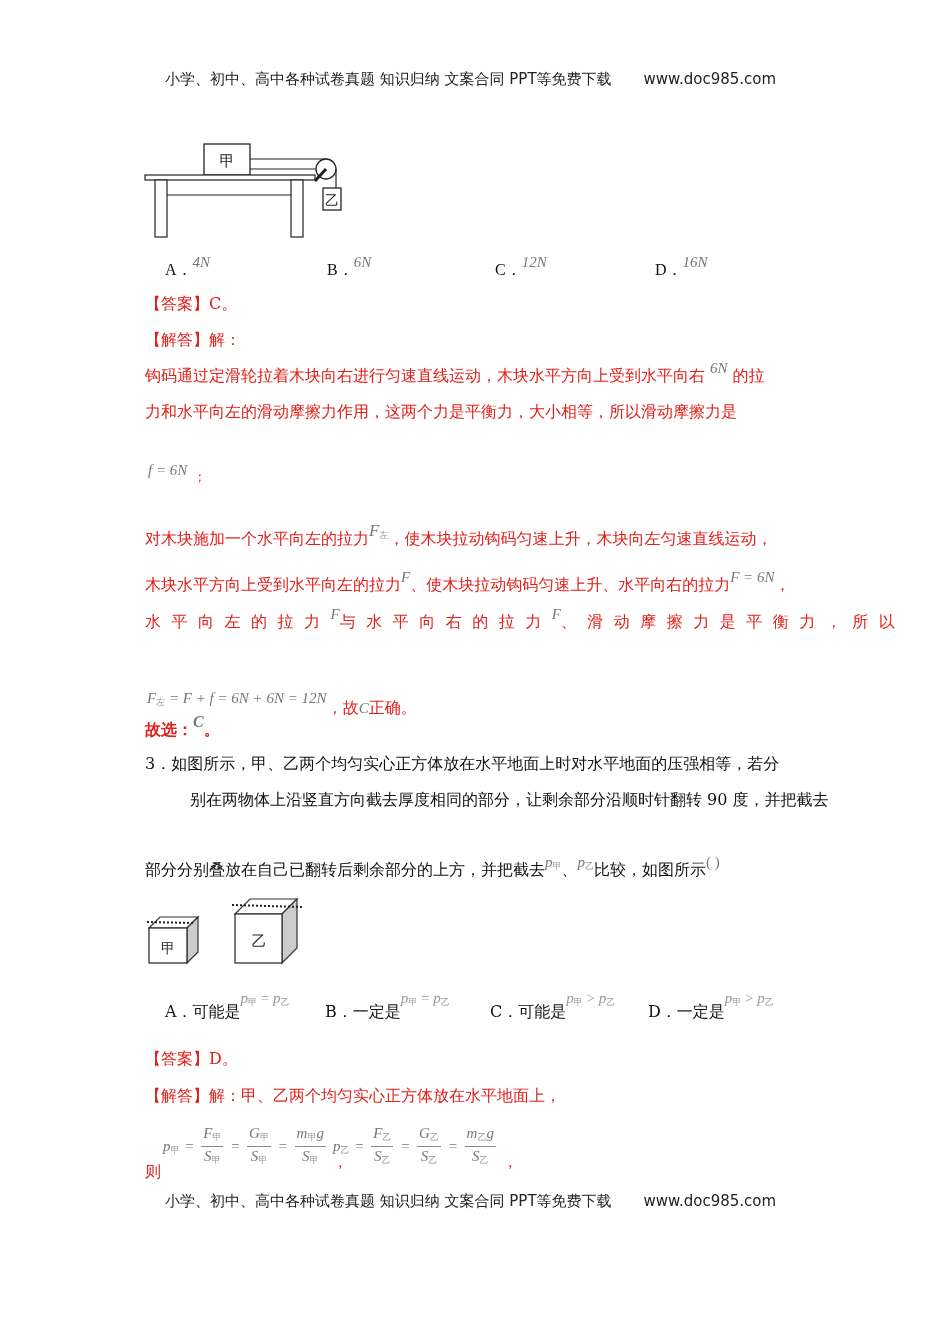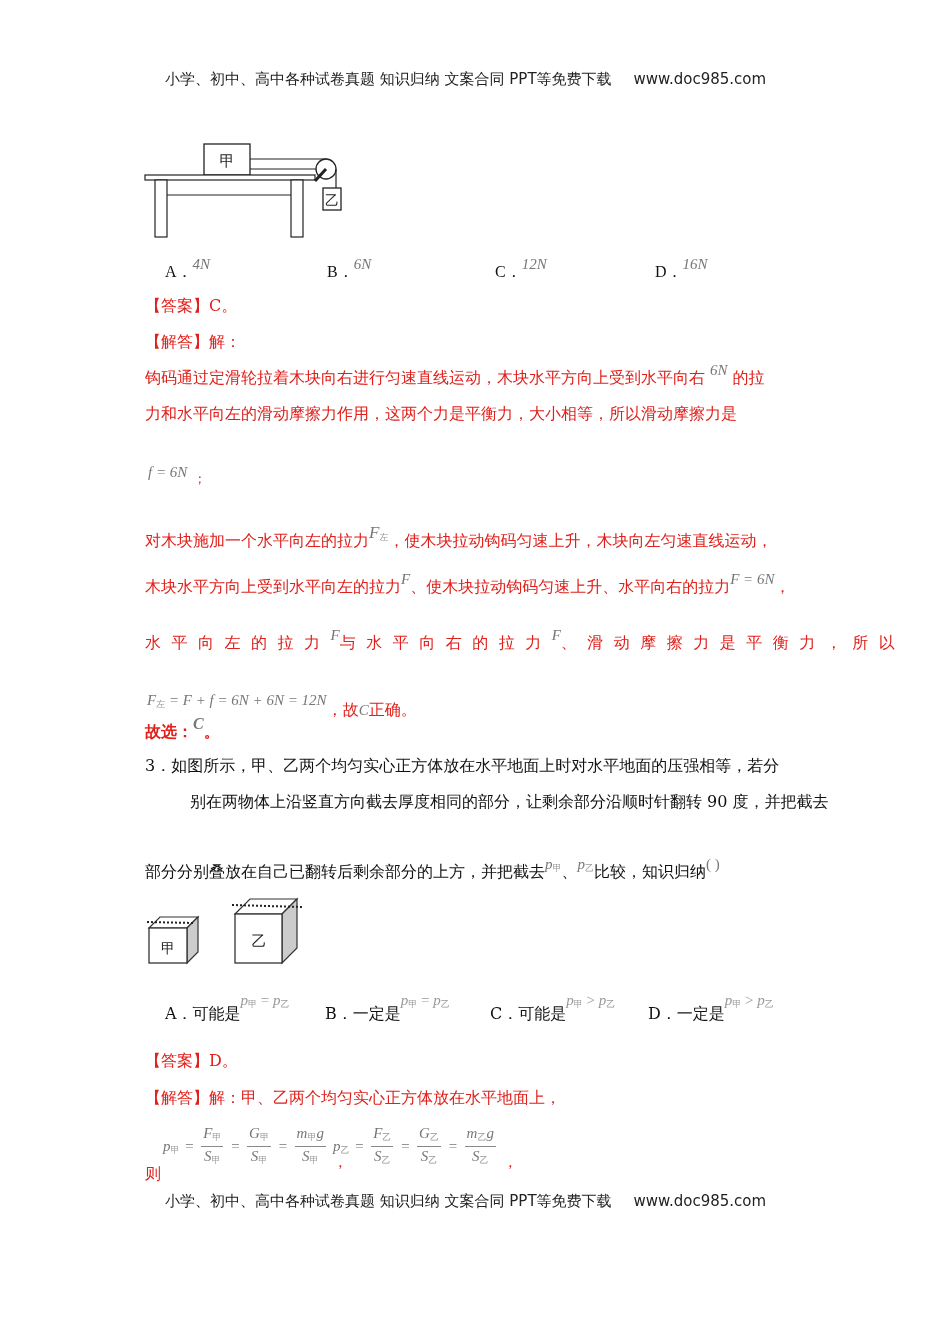--- a/index.html
+++ b/index.html
@@ -1,22 +1,22 @@
 <!DOCTYPE html>
 <html><head>
 <meta charset="utf-8">
 <style>
   html, body { margin: 0; padding: 0; background: #ffffff; }
   body { width: 950px; height: 1344px; position: relative; overflow: hidden;
          font-family: "DejaVu Serif", "Liberation Serif", serif; color: #111; }
   .abs { position: absolute; white-space: nowrap; }
   .hdr { font-family: "DejaVu Sans", "Liberation Sans", sans-serif; font-size: 15px; color: #222; }
-  .hdr .url { margin-left: 22px; }
+  .hdr .url { margin-left: 32px; }
   .red { color: #e0201b; }
-  .line { font-size: 16px; line-height: 28px; }
+  .line { font-size: 16px; line-height: 23px; }
   .math { font-family: "Liberation Serif", "DejaVu Serif", serif; color: #777; font-style: italic; font-size: 15px; }
   .math .up { font-style: normal; }
   .sub { font-size: 9px; font-style: normal; color: #999; vertical-align: -2px; }
   .opt-label { font-family: "Liberation Serif", serif; font-size: 16px; }
   .sup { position: relative; top: -8px; }
   .frac { display: inline-block; vertical-align: middle; text-align: center; margin: 0 2px; }
   .frac .num { display: block; border-bottom: 1px solid #888; padding: 0 2px; line-height: 18px; }
   .frac .den { display: block; line-height: 18px; }
   .spaced { letter-spacing: 10.5px; }
   svg { position: absolute; }
@@ -67,34 +67,34 @@
 <div class="abs line" style="left:148px; top:458px;">
   <span class="math">f = 6N</span><span class="red" style="margin-left:6px; position:relative; top:6px; font-size:13px;">；</span>
 </div>
 
 <div class="abs line red" style="left:145px; top:527px;">
   <span>对木块施加一个水平向左的拉力</span><span class="math sup" style="font-size:17px;margin-top:36px;"><span>F</span><span class="sub">左</span></span><span>，使木块拉动钩码匀速上升，木块向左匀速直线运动，</span>
 </div>
 <div class="abs line red" style="left:145px; top:573px;">
   <span>木块水平方向上受到水平向左的拉力</span><span class="math sup">F</span><span>、使木块拉动钩码匀速上升、水平向右的拉力</span><span class="math sup">F = 6N</span><span>，</span>
 </div>
-<div class="abs line red spaced" style="left:145px; top:629px;">
+<div class="abs line red spaced" style="left:145px; top:610px;">
   <span>水平向左的拉力</span><span class="math sup" style="letter-spacing:0;">F</span><span>与水平向右的拉力</span><span class="math sup" style="letter-spacing:0;">F</span><span>、滑动摩擦力是平衡力，所以</span>
 </div>
 <div class="abs line" style="left:147px; top:686px;">
   <span class="math"><span>F</span><span class="sub">左</span><span> = F + f = 6N + 6N = 12N</span></span><span class="red" style="position:relative; top:10px;"><span>，故</span><span class="math">C</span><span>正确。</span></span>
 </div>
 <div class="abs line red" style="left:145px; top:718px;font-weight:bold;">
   <span>故选：</span><span class="math sup" style="font-size:16px;">C</span><span>。</span>
 </div>
 
 <div class="abs line" style="left:145px; top:752px;">3．如图所示，甲、乙两个均匀实心正方体放在水平地面上时对水平地面的压强相等，若分</div>
 <div class="abs line" style="left:145px; top:788px;margin-left:45px;">别在两物体上沿竖直方向截去厚度相同的部分，让剩余部分沿顺时针翻转 90 度，并把截去</div>
 <div class="abs line" style="left:145px; top:858px;">
-  <span>部分分别叠放在自己已翻转后剩余部分的上方，并把截去</span><span class="math sup"><span>p</span><span class="sub">甲</span></span><span>、</span><span class="math sup"><span>p</span><span class="sub">乙</span></span><span>比较，知识归纳</span><span class="math sup" style="font-style:normal;">(        )</span>
+  <span>部分分别叠放在自己已翻转后剩余部分的上方，并把截去</span><span class="math sup"><span>p</span><span class="sub">甲</span></span><span>、</span><span class="math sup"><span>p</span><span class="sub">乙</span></span><span>比较，如图所示</span><span class="math sup" style="font-style:normal;">(        )</span>
 </div>
 
 <svg style="left:140px; top:890px;" width="180" height="80" viewBox="0 0 180 80">
   <polygon points="9,38 20,27 58,27 47,38" fill="#fff" stroke="#333" stroke-width="1.2"></polygon>
   <polygon points="47,38 58,27 58,62 47,73" fill="#ccc" stroke="#333" stroke-width="1.2"></polygon>
   <rect x="9" y="38" width="38" height="35" fill="#fff" stroke="#333" stroke-width="1.3"></rect>
   <line x1="7" y1="32" x2="53" y2="33" stroke="#222" stroke-width="2" stroke-dasharray="2,2"></line>
   <text x="28" y="63" font-size="14" text-anchor="middle" fill="#222" font-family="DejaVu Sans, sans-serif">甲</text>
   <polygon points="95,24 110,9 157,9 142,24" fill="#fff" stroke="#333" stroke-width="1.2"></polygon>
   <polygon points="142,24 157,9 157,58 142,73" fill="#ccc" stroke="#333" stroke-width="1.2"></polygon>

